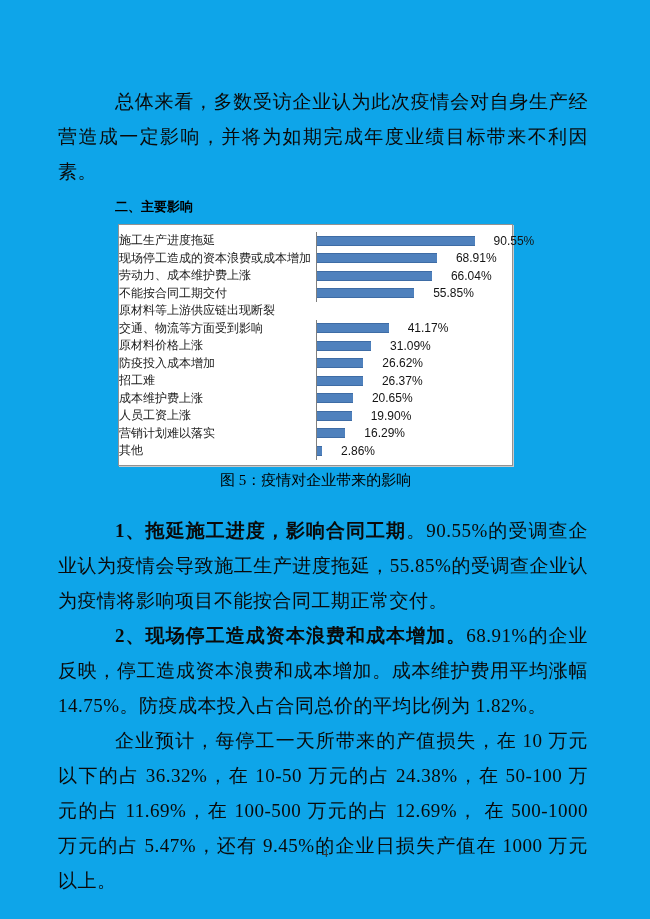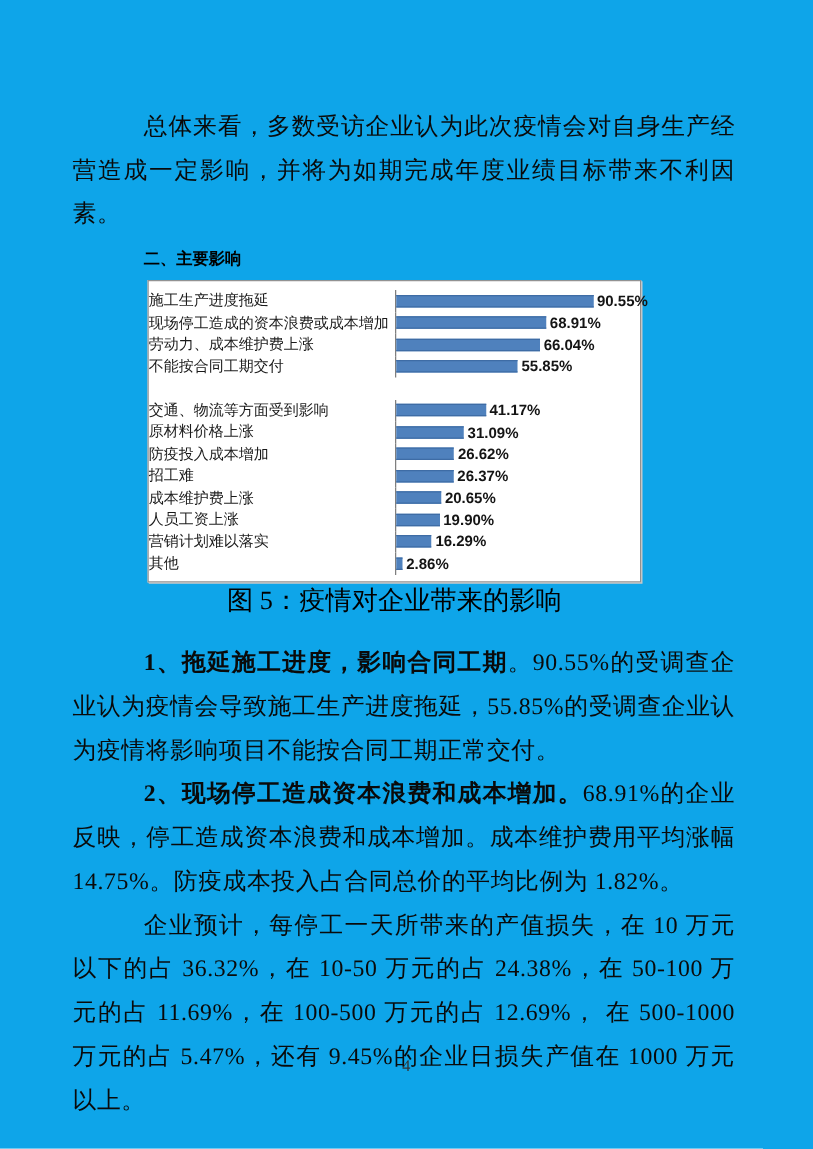--- a/index.html
+++ b/index.html
@@ -79,31 +79,31 @@
 
   .chart-bar {
     height: 10px;
     background: #4f81bd;
     border-top: 1px solid #3e6ca5;
     border-bottom: 1px solid #3e6ca5;
     flex: 0 0 auto;
   }
 
   .chart-value {
-    margin-left: 3px;
+    margin-left: 19px;
     font-family: "Liberation Sans", "DejaVu Sans", sans-serif;
     font-size: 12px;
-    font-weight: bold;
+    font-weight: normal;
     white-space: nowrap;
     color: #141414;
   }
 
   .figure-caption {
     text-align: center;
-    font-size: 21px;
+    font-size: 15px;
     line-height: 28px;
     color: #000;
   }
 
   .para-1 { margin-top: 19px; }
 
   .page-number {
     position: absolute;
     top: 845px;
     left: 0;
@@ -150,20 +150,21 @@
               </div>
             </div>
             <div class="chart-row">
               <div class="chart-label">不能按合同工期交付</div>
               <div class="chart-plot">
                 <div class="chart-bar" style="width: 97.179px; background: rgb(79, 129, 189);"></div>
                 <span class="chart-value">55.85%</span>
               </div>
             </div>
             <div class="chart-row">
+              <div class="chart-label">原材料等上游供应链出现断裂</div>
             </div>
             <div class="chart-row">
               <div class="chart-label">交通、物流等方面受到影响</div>
               <div class="chart-plot">
                 <div class="chart-bar" style="width: 71.6358px; background: rgb(79, 129, 189);"></div>
                 <span class="chart-value">41.17%</span>
               </div>
             </div>
             <div class="chart-row">
               <div class="chart-label">原材料价格上涨</div>

